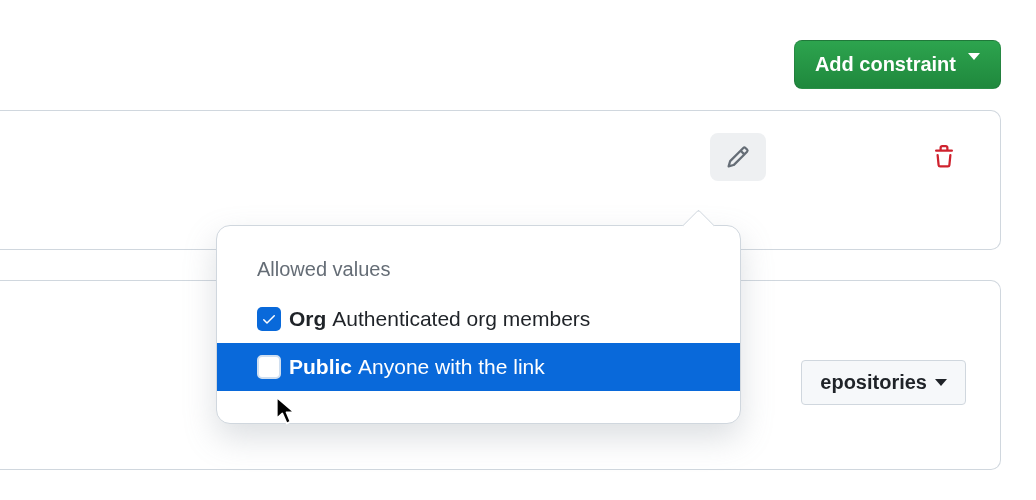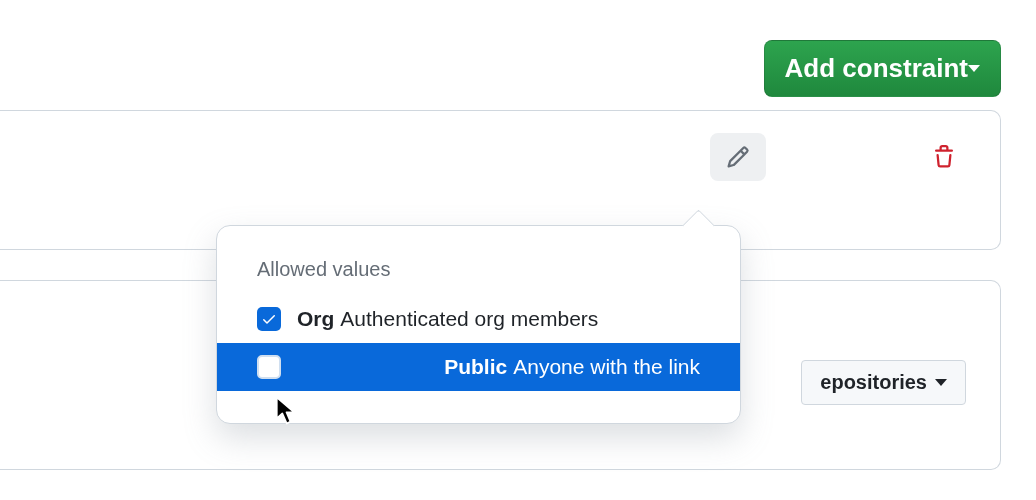--- a/index.html
+++ b/index.html
@@ -19,25 +19,25 @@
       right: 35px;
       display: flex;
       justify-content: flex-end;
     }
     .btn-primary {
       background: #1f883d;
       background: linear-gradient(#2da44e, #1f883d);
       border: 1px solid rgba(31,35,40,0.15);
       border-radius: 8px;
       color: #fff;
-      font-size: 26px;
+      font-size: 20px;
       font-weight: 600;
       padding: 12px 20px;
       display: inline-flex;
-      align-items: center;
+      gap: 12px;
       cursor: pointer;
     }
     .btn-primary .caret {
       width: 0;
       height: 0;
       border-left: 6px solid transparent;
       border-right: 6px solid transparent;
       border-top: 7px solid #fff;
     }
     .card1, .card2 {
@@ -135,28 +135,27 @@
     }
     .popover-title {
       padding: 32px 40px 14px 40px;
       font-size: 20px;
       color: #656d76;
       font-weight: 400;
     }
     .opt {
       display: flex;
       align-items: center;
-      gap: 16px;
+      gap: 8px;
       padding: 12px 40px;
       cursor: pointer;
     }
     .opt.selected {
       background: #0969da;
       color: #fff;
-      justify-content: space-between;
     }
     .chk {
       width: 24px;
       height: 24px;
       border-radius: 5px;
       flex-shrink: 0;
       display: inline-flex;
       align-items: center;
       justify-content: center;
       background: #fff;

